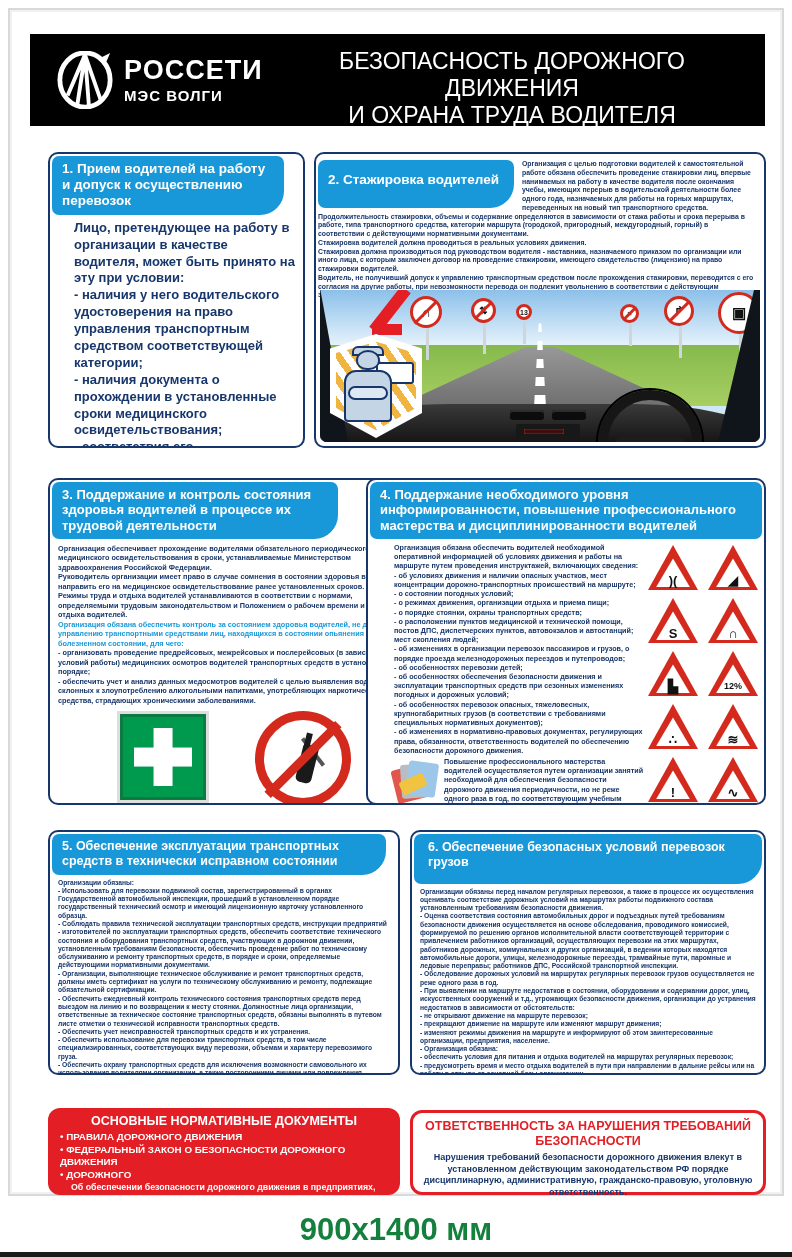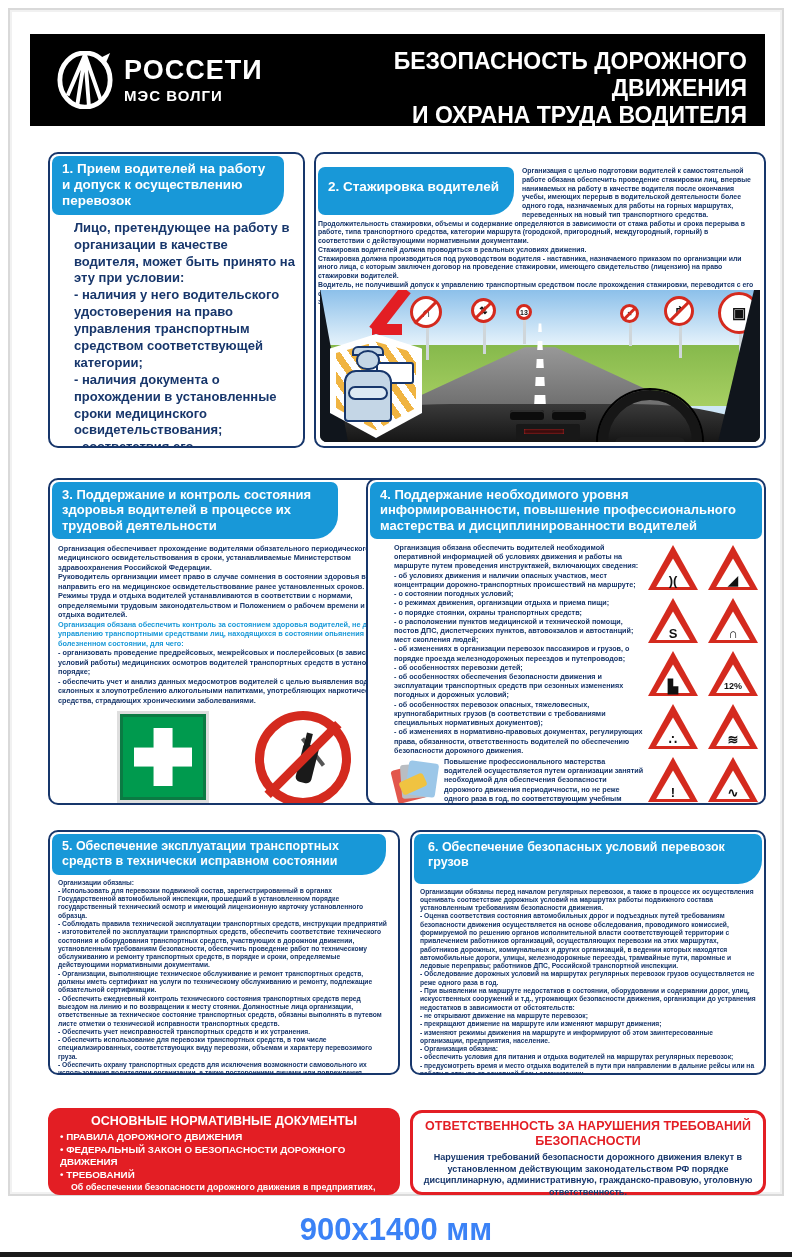--- a/index.html
+++ b/index.html
@@ -11,36 +11,36 @@
             border:2px solid #d9d9d9; box-shadow:inset 0 0 0 2px #f1f1f1; background:#fff; }
 
   
   .header { position:absolute; left:20px; top:24px; width:735px; height:92px; background:#000000;
             display:flex; align-items:center; }
   .logo-wrap { display:flex; align-items:center; gap:10px; padding-left:26px; }
   .logo-circle { width:58px; height:58px; }
   .brand-text { color:#fff; line-height:1.05; }
   .brand-main { font-size:27px; font-weight:bold; letter-spacing:1px; }
   .brand-sub { font-size:15px; font-weight:bold; letter-spacing:1px; margin-top:3px; }
-  .header-title { position:absolute; right:18px; top:14px; width:470px; text-align:right;
-                  color:#fff; font-size:23px; font-weight:bold; line-height:1.18; white-space:pre-line; }
+  .header-title { position:absolute; right:18px; top:14px; width:470px; text-align:center;
+                  color:#fff; font-size:23px; font-weight:normal; line-height:1.18; white-space:pre-line; }
 
   
   .card { position:absolute; background:#fff; border:2.5px solid #17366b; border-radius:10px; overflow:hidden; }
   .bubble { background:#1898d8; color:#fff; font-weight:bold; padding:5px 10px 6px 10px;
             border-radius:7px 7px 24px 7px; line-height:1.18; }
   .body { color:#17366b; font-weight:bold; white-space:pre-line; }
   .hl { color:#1898d8; font-weight:bold; white-space:pre-line; }
 
   .card-s1 { left:38px; top:142px; width:257px; height:296px; }
   .card-s1 .bubble { width:232px; font-size:13.5px; margin:2px 0 0 2px; }
   .card-s1 .body { font-size:13px; line-height:1.3; padding:5px 8px 0 24px; }
 
   .card-s2 { left:304px; top:142px; width:452px; height:296px; }
-  .card-s2 .textzone { padding:13px 8px 0 2px; }
+  .card-s2 .textzone { padding:6px 8px 0 2px; }
   .card-s2 .bubble { float:left; width:196px; font-size:13.5px; margin:0 8px 4px 0; padding-top:12px; height:48px; }
   .card-s2 .body { font-size:6.9px; line-height:1.27; }
 
   .card-s3 { left:38px; top:468px; width:372px; height:327px; }
   .card-s3 .bubble { width:286px; font-size:13px; margin:2px 0 0 2px; }
   .card-s3 .body, .card-s3 .hl { font-size:7.3px; line-height:1.3; padding:0 8px; }
   .card-s3 .body.first { padding-top:5px; }
 
   .card-s4 { left:356px; top:468px; width:400px; height:327px; }
   .card-s4 .bubble { width:392px; font-size:13px; margin:2px 0 0 2px; border-radius:7px 7px 7px 7px; }
@@ -150,21 +150,21 @@
   .docs-item { font-weight:bold; font-size:9.8px; line-height:1.3; }
   .docs-item::before { content:"• "; }
   .docs-note { font-weight:bold; font-size:8.8px; line-height:1.3; padding-left:11px; white-space:pre-line; }
   .resp-block { position:absolute; left:400px; top:1100px; width:356px; height:85px; background:#fff;
                 border:3px solid #e31e24; border-radius:12px; padding:6px 10px; text-align:center; }
   .resp-title { color:#e31e24; font-weight:bold; font-size:12.5px; line-height:1.2; white-space:pre-line; }
   .resp-body { color:#17366b; font-weight:bold; font-size:9px; line-height:1.3; margin-top:3px; white-space:pre-line; }
 
   
   .footer-label { position:absolute; left:0; top:1212px; width:100%; text-align:center;
-                  font-size:31px; font-weight:bold; color:#3b82f6; }
+                  font-size:31px; font-weight:bold; color:#15803d; }
   .bottom-bar { position:absolute; left:0; bottom:0; width:100%; height:5px; background:#1a1a1a; }
 </style>
 </head>
 <body>
 
 <div class="page">
   <div class="poster">
 
     <div class="header">
       <div class="logo-wrap">
@@ -400,21 +400,21 @@
 - Организация обязана:
 - обеспечить условия для питания и отдыха водителей на маршрутах регулярных перевозок;
 - предусмотреть время и место отдыха водителей в пути при направлении в дальние рейсы или на работу в отрыве от основной базы организации;
 - обеспечить водителей необходимыми путевыми документами.</div>
     </div>
 
     <div class="docs-block">
       <div class="docs-title">ОСНОВНЫЕ НОРМАТИВНЫЕ ДОКУМЕНТЫ</div>
       <div class="docs-item">ПРАВИЛА ДОРОЖНОГО ДВИЖЕНИЯ</div>
       <div class="docs-item">ФЕДЕРАЛЬНЫЙ ЗАКОН О БЕЗОПАСНОСТИ ДОРОЖНОГО ДВИЖЕНИЯ</div>
-      <div class="docs-item">ТРЕБОВАНИЙ</div>
+      <div class="docs-item">ДОРОЖНОГО</div>
       <div class="docs-note">Об обеспечении безопасности дорожного движения в предприятиях,
 учреждениях, организациях,
 осуществляющих перевозки пассажиров и грузов.</div>
     </div>
 
     <div class="resp-block">
       <div class="resp-title">ОТВЕТСТВЕННОСТЬ ЗА НАРУШЕНИЯ ТРЕБОВАНИЙ
 БЕЗОПАСНОСТИ</div>
       <div class="resp-body">Нарушения требований безопасности дорожного движения влекут в
 установленном действующим законодательством РФ порядке

